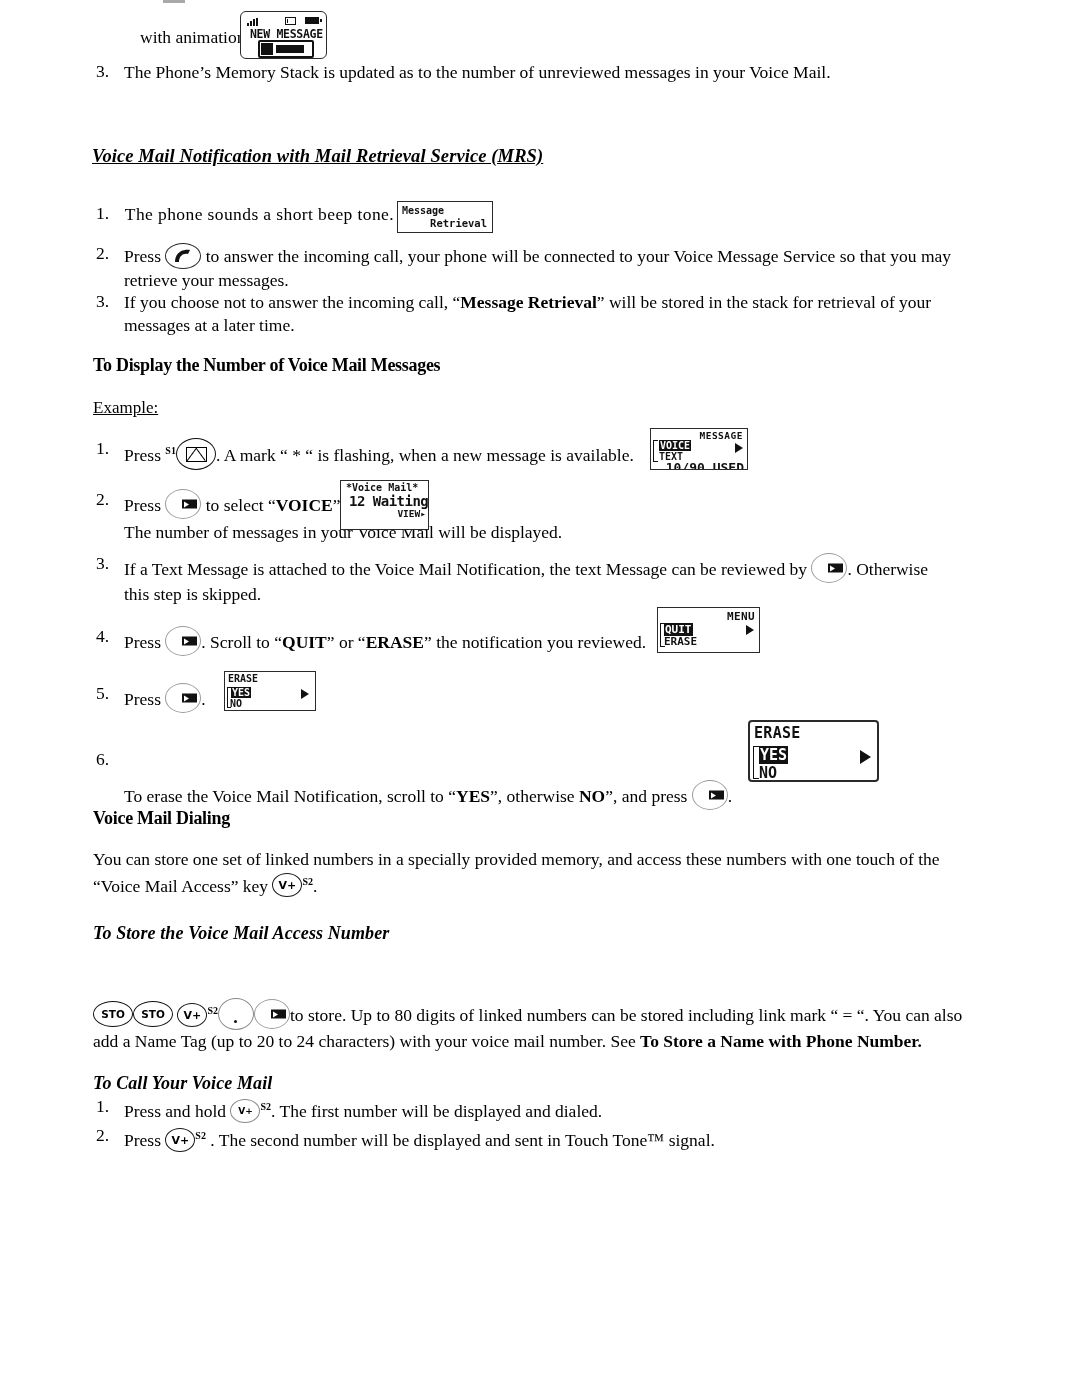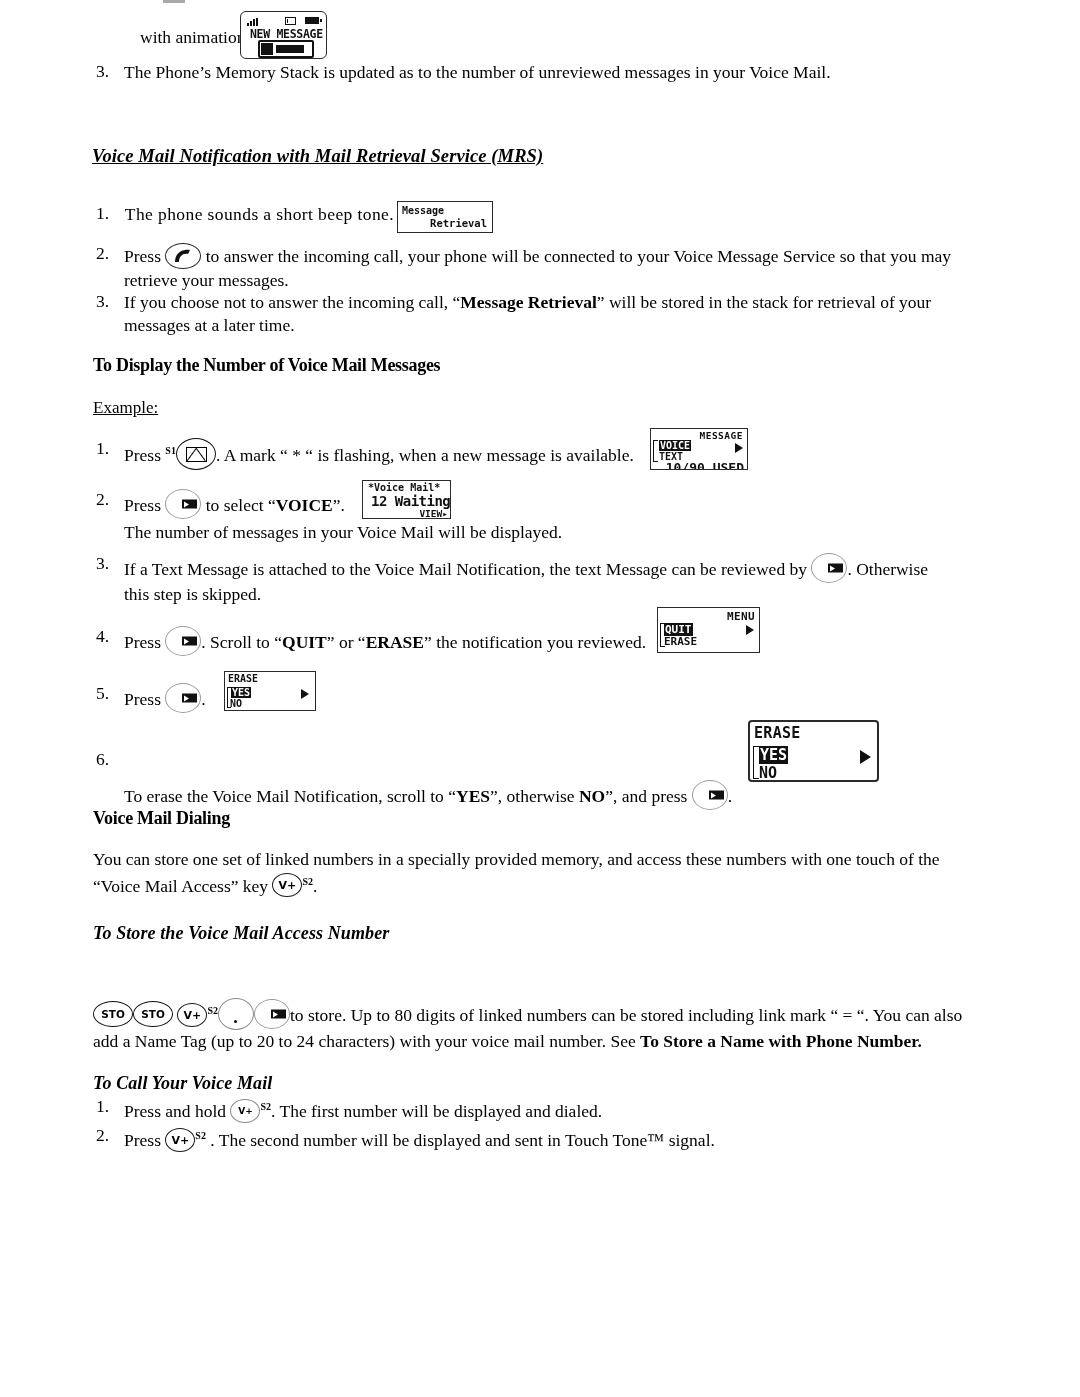--- a/index.html
+++ b/index.html
@@ -374,21 +374,21 @@
   </div>
 
   <div class="num" style="left:96px; top:489px;">2.</div>
   <div class="li-body" style="left:124px; top:489px; width:230px;">
     <span>Press</span>
     <span class="arrowkey thin"><span class="bar"></span></span>
     <span>to select “</span><span class="b">VOICE</span><span>”.</span>
   </div>
   <div class="li-body" style="left:124px; top:521px; width:700px;">The number of messages in your Voice Mail will be displayed.</div>
 
-  <div class="lcd" style="left:362px; top:480px; width:89px; height:39px; border-width:1.2px;">
+  <div class="lcd" style="left:340px; top:480px; width:89px; height:50px; border-width:1.2px;">
     <div class="row" style="left:5px; top:1px; font-size:10px; font-weight:bold;">*Voice Mail*</div>
     <div class="row" style="left:8px; top:12px; font-size:14px; font-weight:bold; letter-spacing:-0.5px;">12 Waiting</div>
     <div class="row" style="right:2px; top:27px; font-size:9.5px; font-weight:bold;">VIEW▸</div>
   </div>
 
   <div class="num" style="left:96px; top:553px;">3.</div>
   <div class="li-body" style="left:124px; top:553px; width:830px;">
     <span>If a Text Message is attached to the Voice Mail Notification, the text Message can be reviewed by</span>
     <span class="arrowkey thin"><span class="bar"></span></span><span>. Otherwise this step is skipped.</span>
   </div>

